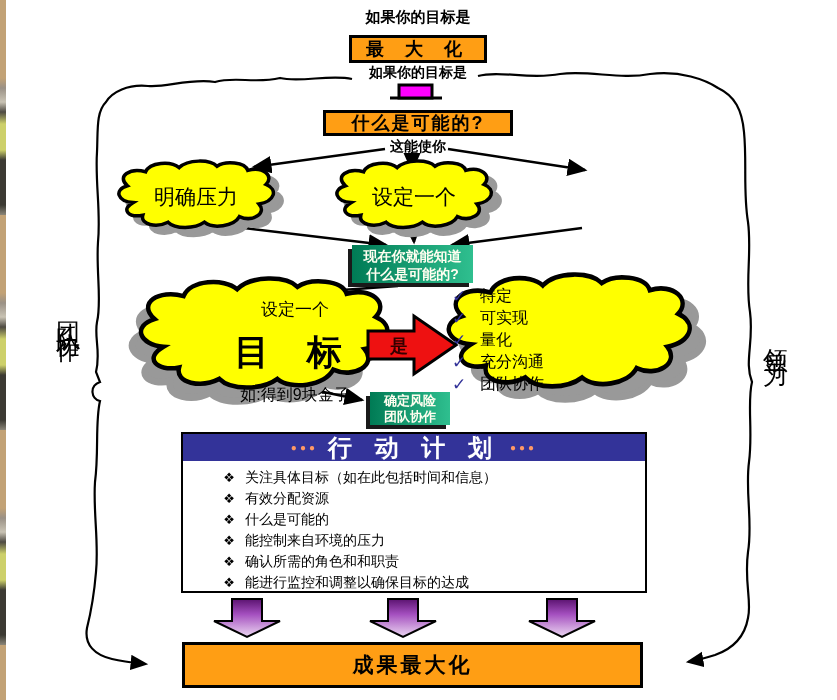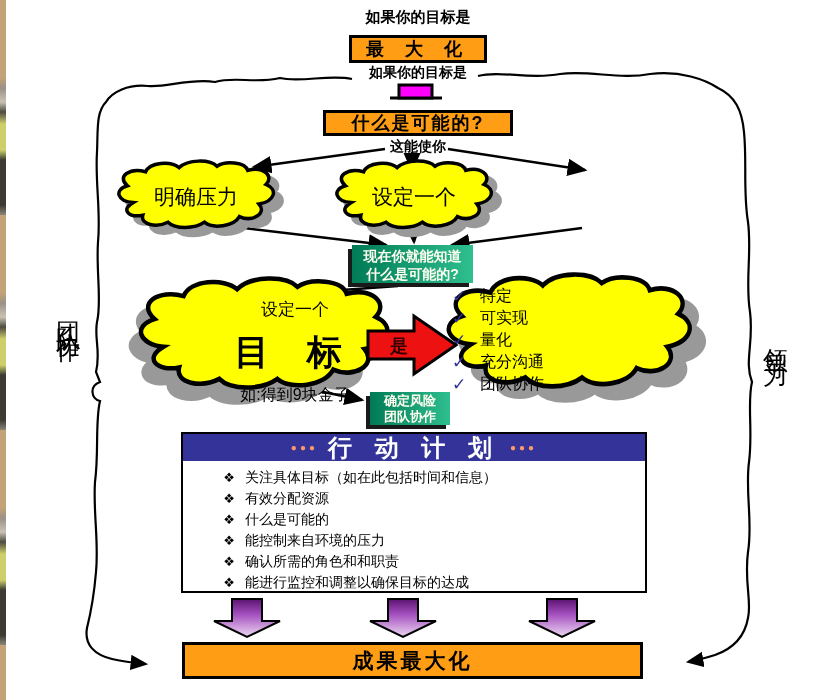--- a/index.html
+++ b/index.html
@@ -46,21 +46,21 @@
     justify-content:center;gap:10px;color:#fff;}
   .ap-dots{color:#ff9966;font-size:10px;letter-spacing:3px;line-height:1;}
   #ap-title{font-size:24px;font-weight:bold;letter-spacing:8px;}
   #ap-list{padding:6px 0 0 30px;}
   .ap-row{display:flex;align-items:center;height:21px;font-size:14px;}
   .ap-bullet{width:32px;text-align:center;font-size:13px;}
   
   .purple-arrow{width:70px;height:40px;z-index:3;}
   .purple-arrow svg{overflow:visible;}
   
-  #result-box{left:182px;top:642px;width:461px;height:37px;font-size:21px;letter-spacing:3px;}
+  #result-box{left:182px;top:642px;width:461px;height:46px;font-size:21px;letter-spacing:3px;}
   
   .vlabel{writing-mode:vertical-lr;text-orientation:upright;z-index:3;}
   #left-label{left:52px;top:302px;font-size:24px;letter-spacing:6px;}
   #right-label{left:760px;top:328px;font-size:25px;letter-spacing:7px;}
   
   #magenta-button{left:390px;top:83px;width:52px;height:19px;z-index:4;}
 </style>
 </head>
 <body>
 

